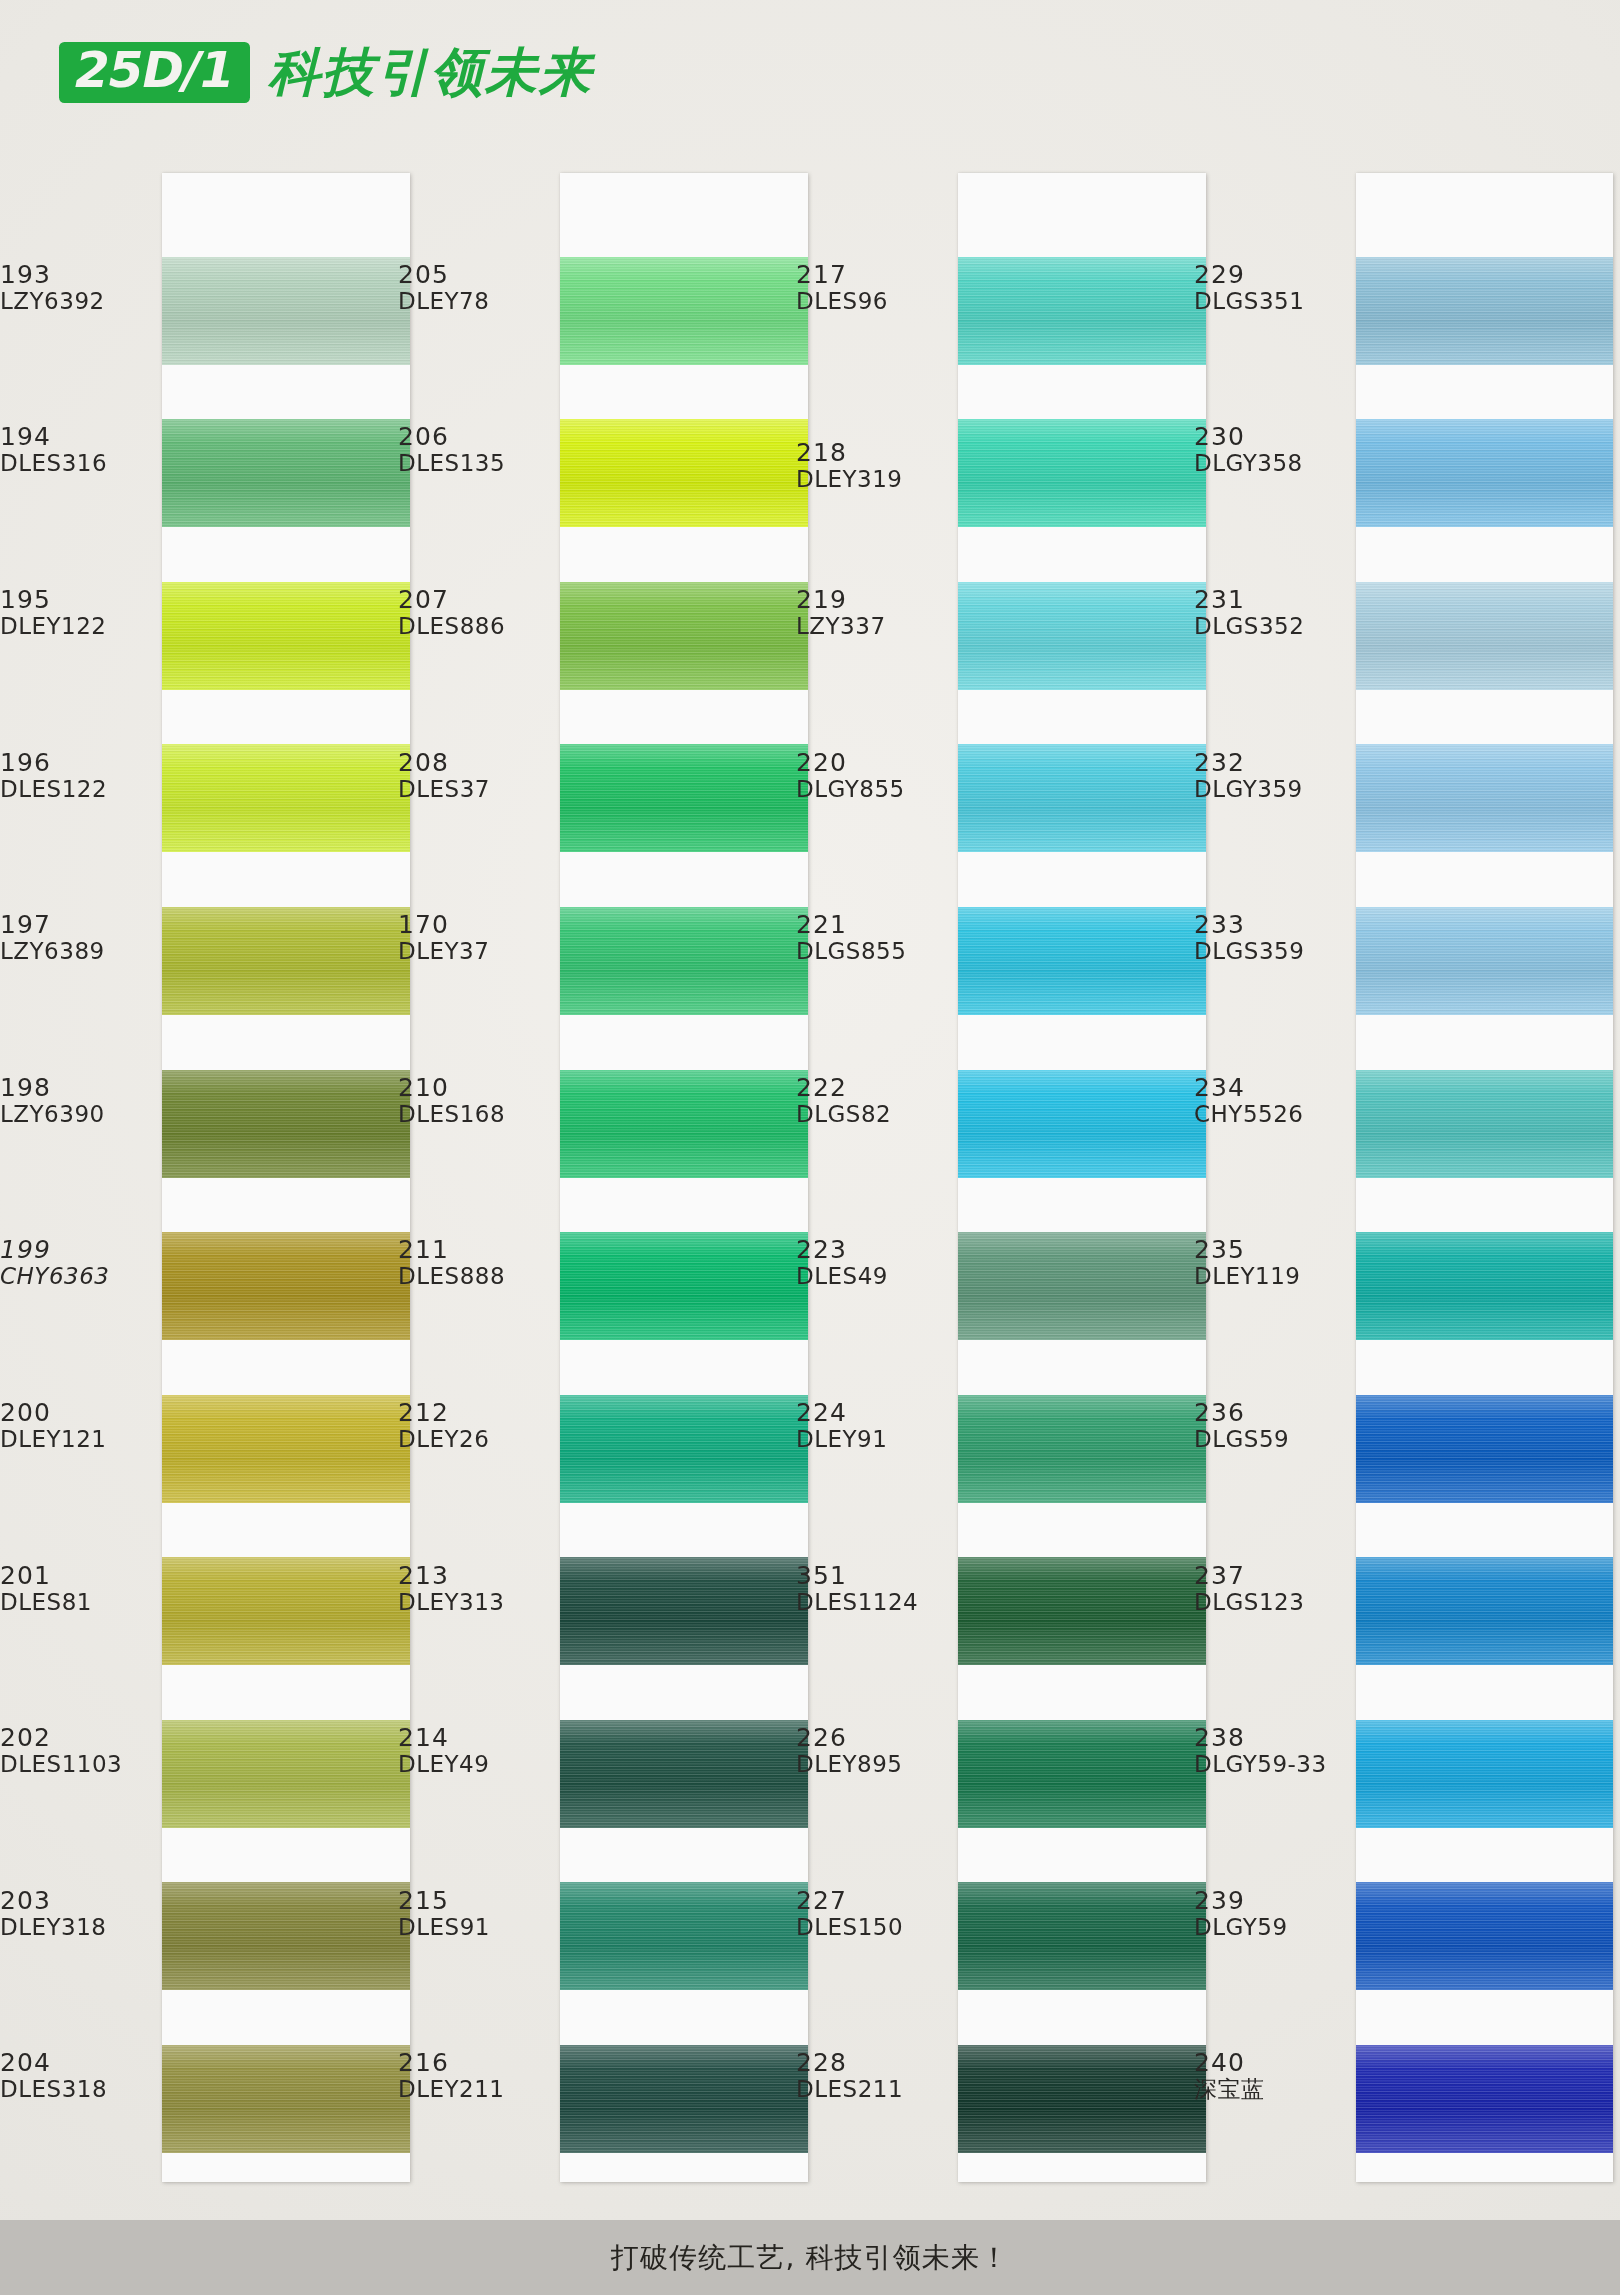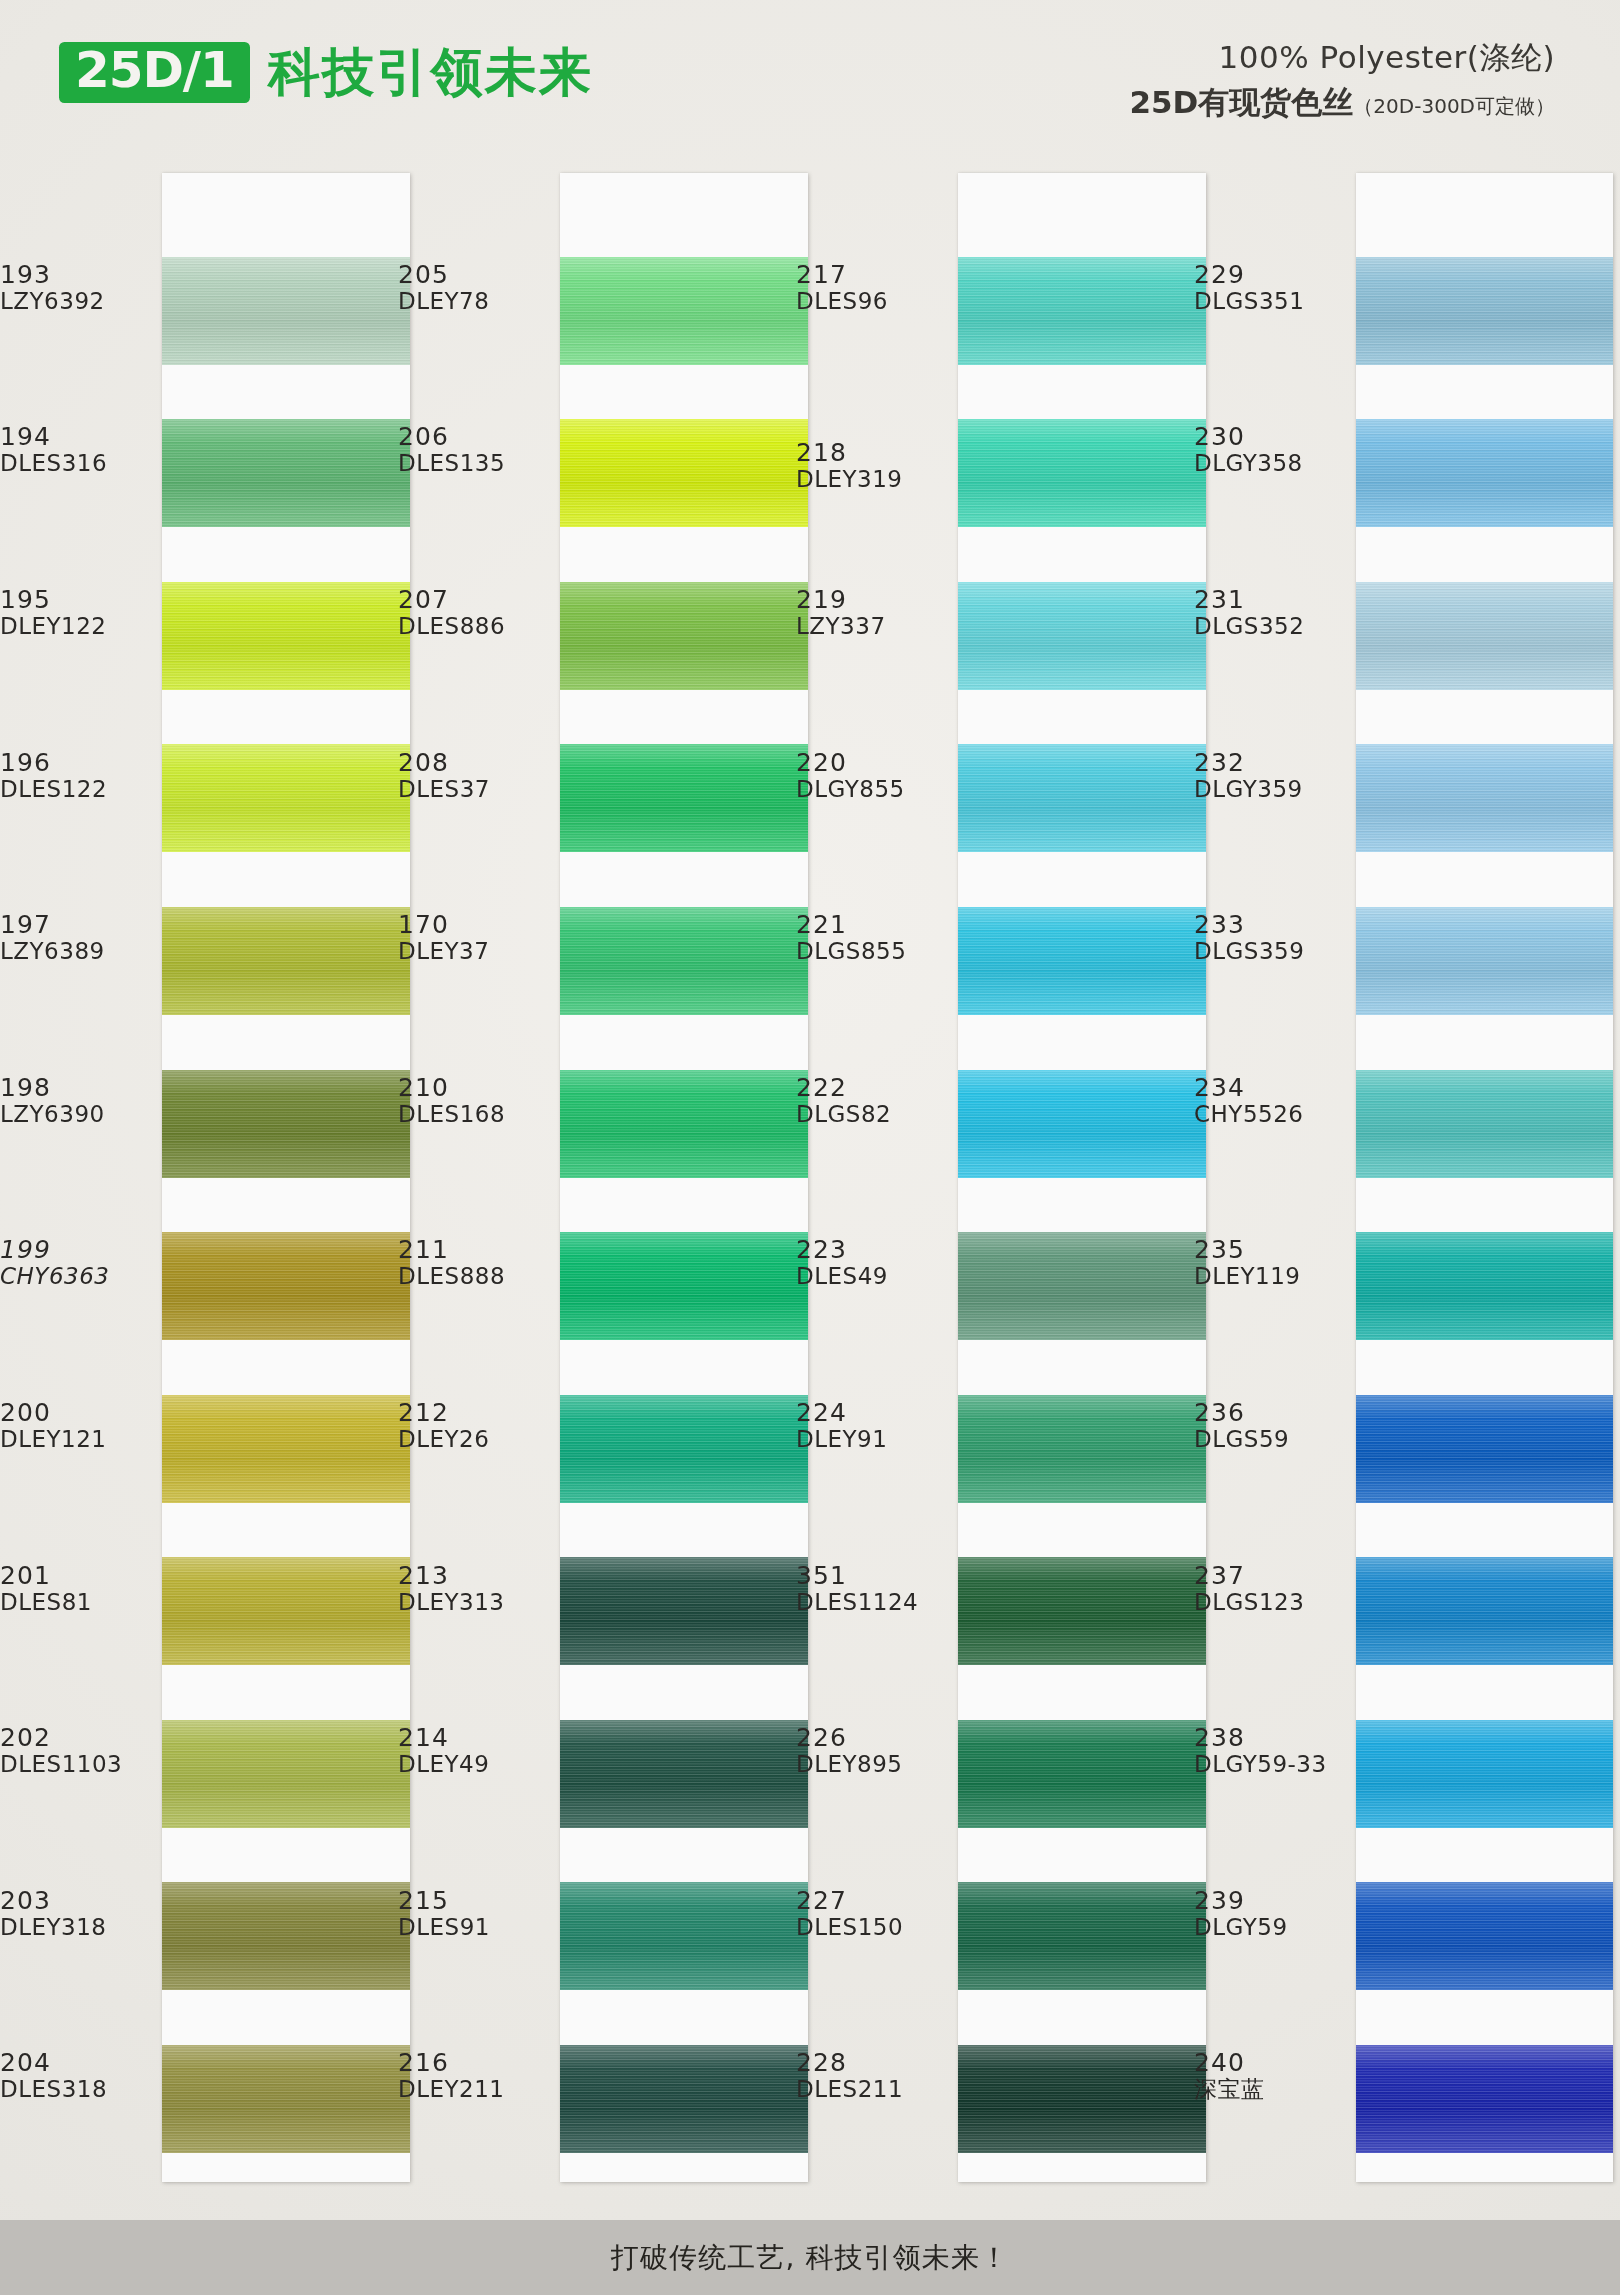--- a/index.html
+++ b/index.html
@@ -12,21 +12,21 @@
   }
   
   .paper{
     position:absolute;inset:0;
     background:
       radial-gradient(ellipse 120% 90% at 50% 40%, #f2f0ec 0%, #eae8e3 58%, #e2e0db 100%);
   }
 
   
   .header{position:absolute;left:0;top:0;width:1620px;height:162px;}
-  .title-wrap{position:absolute;left:59px;top:42px;display:flex;align-items:center;gap:18.4px;}
+  .title-wrap{position:absolute;left:59px;top:42px;display:flex;align-items:center;gap:18.4px;font-style:italic;}
   .badge{
     background:#1faa3f;color:#f4f3ef;
     font-size:50px;font-weight:bold;letter-spacing:-1.1px;
     padding:3.2px 16px 7.6px 16px;border-radius:5.4px;line-height:1;
     font-family:"DejaVu Sans",sans-serif;
   }
   .title-cn{
     color:#1faa3f;font-size:52px;font-weight:bold;line-height:1;
     letter-spacing:2.2px;font-family:"DejaVu Sans",sans-serif;
   }
@@ -92,26 +92,20 @@
 </style>
 </head>
 <body>
 
 <div class="paper"></div>
 
 <div class="header">
   <div class="title-wrap">
     <div class="badge">25D/1</div>
     <div class="title-cn">科技引领未来</div>
-  </div>
-  <div class="hdr-right">
-    <div class="hdr-line1">100% Polyester(涤纶)</div>
-    <div class="hdr-line2">
-      <span>25D有现货色丝</span><span class="small">（20D-300D可定做）</span>
-    </div>
   </div>
 </div>
 
 <div class="board" id="board">
     <div class="col col0">
       <div class="labels">
         <div class="lbl" style="top: 100px;">
           <div class="num">193</div>
           <div class="code">LZY6392</div>
         </div>

